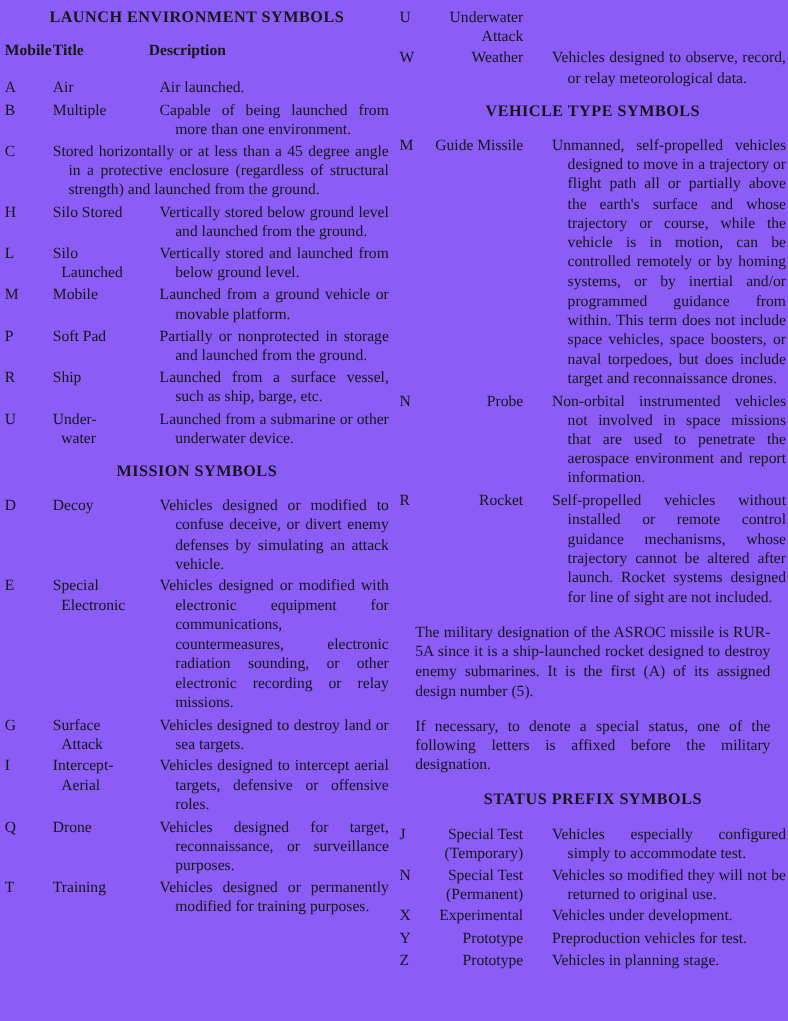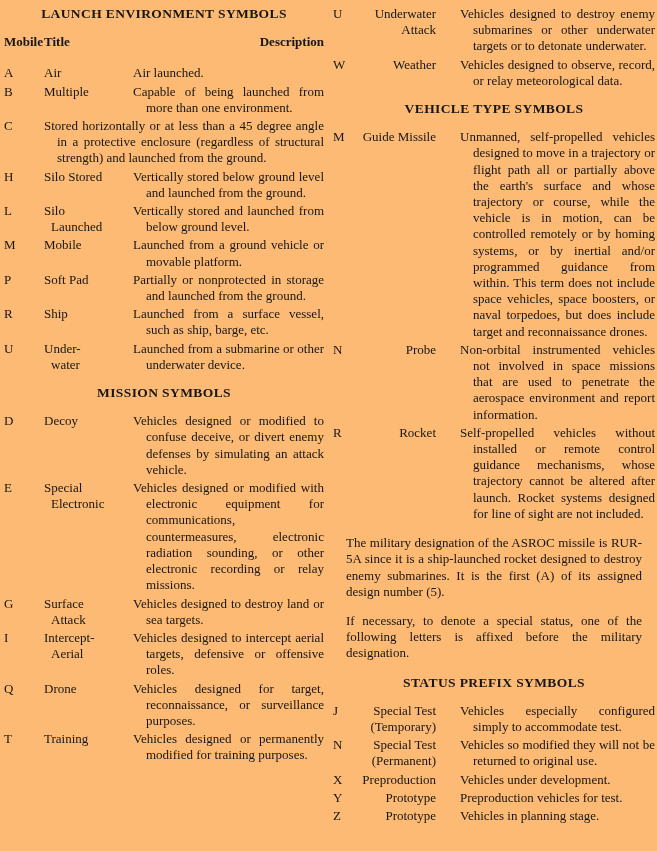--- a/index.html
+++ b/index.html
@@ -1,21 +1,21 @@
 <!DOCTYPE html>
 <html><head>
 <meta charset="utf-8">
 <style>
   html, body { margin: 0; padding: 0; background: #ffffff; }
   .page {
     position: relative;
     width: 657px;
     height: 851px;
     box-sizing: border-box;
-    background: #fdba74;
+    background: #8b5cf6;
     color: #161616;
     font-family: "Liberation Serif", "DejaVu Serif", serif;
     font-size: 13px;
     line-height: 16.2px;
     display: flex;
     padding: 6px 2px 4px 4px;
     gap: 9px;
     overflow: hidden;
   }
   .col { box-sizing: border-box; }
@@ -31,21 +31,21 @@
   }
   .heading.space-above { margin-top: 12px; }
 
   .table-header {
     display: flex;
     font-weight: bold;
     margin: 12px 0 15px 0;
   }
   .table-header .h-letter { width: 40px; flex: none; }
   .table-header .h-title  { width: 80px; flex: none; }
-  .table-header .h-desc   { flex: 1; text-align: right; }
+  .table-header .h-desc   { flex: 1; text-align: left; }
 
   .row { display: flex; margin-bottom: 2px; }
 
   .lt-letter { width: 40px; flex: none; }
   .lt-title  { width: 58px; flex: none; margin-right: 24px;
                padding-left: 7px; text-indent: -7px; }
   .rt-letter { width: 16px; flex: none; }
   .rt-title  { width: 78px; flex: none; margin-right: 24px;
                padding-left: 9px; text-indent: -9px; text-align: right; }
 
@@ -154,21 +154,20 @@
       <span class="c-desc">Vehicles designed or permanently modified for training purposes.</span>
     </div>
 
   </div>
 
   <div class="col col-right">
 
     <div class="row">
       <span class="rt-letter">U</span>
       <span class="rt-title">Underwater Attack</span>
-      <span class="c-desc">Vehicles designed to destroy enemy submarines or other underwater targets or to detonate underwater.</span>
     </div>
     <div class="row">
       <span class="rt-letter">W</span>
       <span class="rt-title">Weather</span>
       <span class="c-desc">Vehicles designed to observe, record, or relay meteorological data.</span>
     </div>
 
     <div class="heading space-above">VEHICLE TYPE SYMBOLS</div>
 
     <div class="row">
@@ -197,21 +196,21 @@
       <span class="rt-title">Special Test (Temporary)</span>
       <span class="c-desc">Vehicles especially configured simply to accommodate test.</span>
     </div>
     <div class="row">
       <span class="rt-letter">N</span>
       <span class="rt-title">Special Test (Permanent)</span>
       <span class="c-desc">Vehicles so modified they will not be returned to original use.</span>
     </div>
     <div class="row">
       <span class="rt-letter">X</span>
-      <span class="rt-title">Preproduction</span>
+      <span class="rt-title">Experimental</span>
       <span class="c-desc">Vehicles under development.</span>
     </div>
     <div class="row">
       <span class="rt-letter">Y</span>
       <span class="rt-title">Prototype</span>
       <span class="c-desc">Preproduction vehicles for test.</span>
     </div>
     <div class="row">
       <span class="rt-letter">Z</span>
       <span class="rt-title">Prototype</span>

